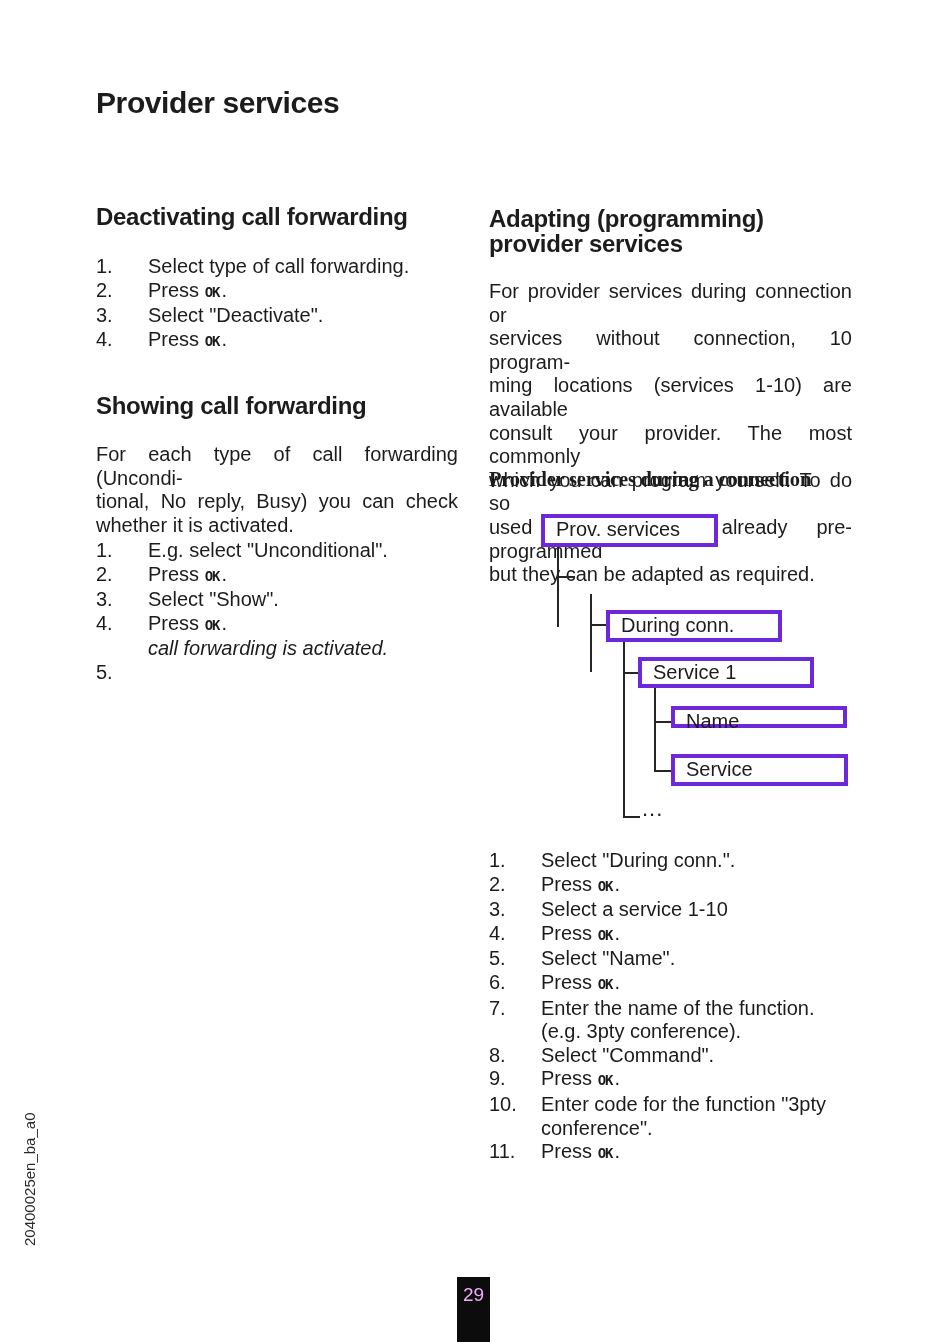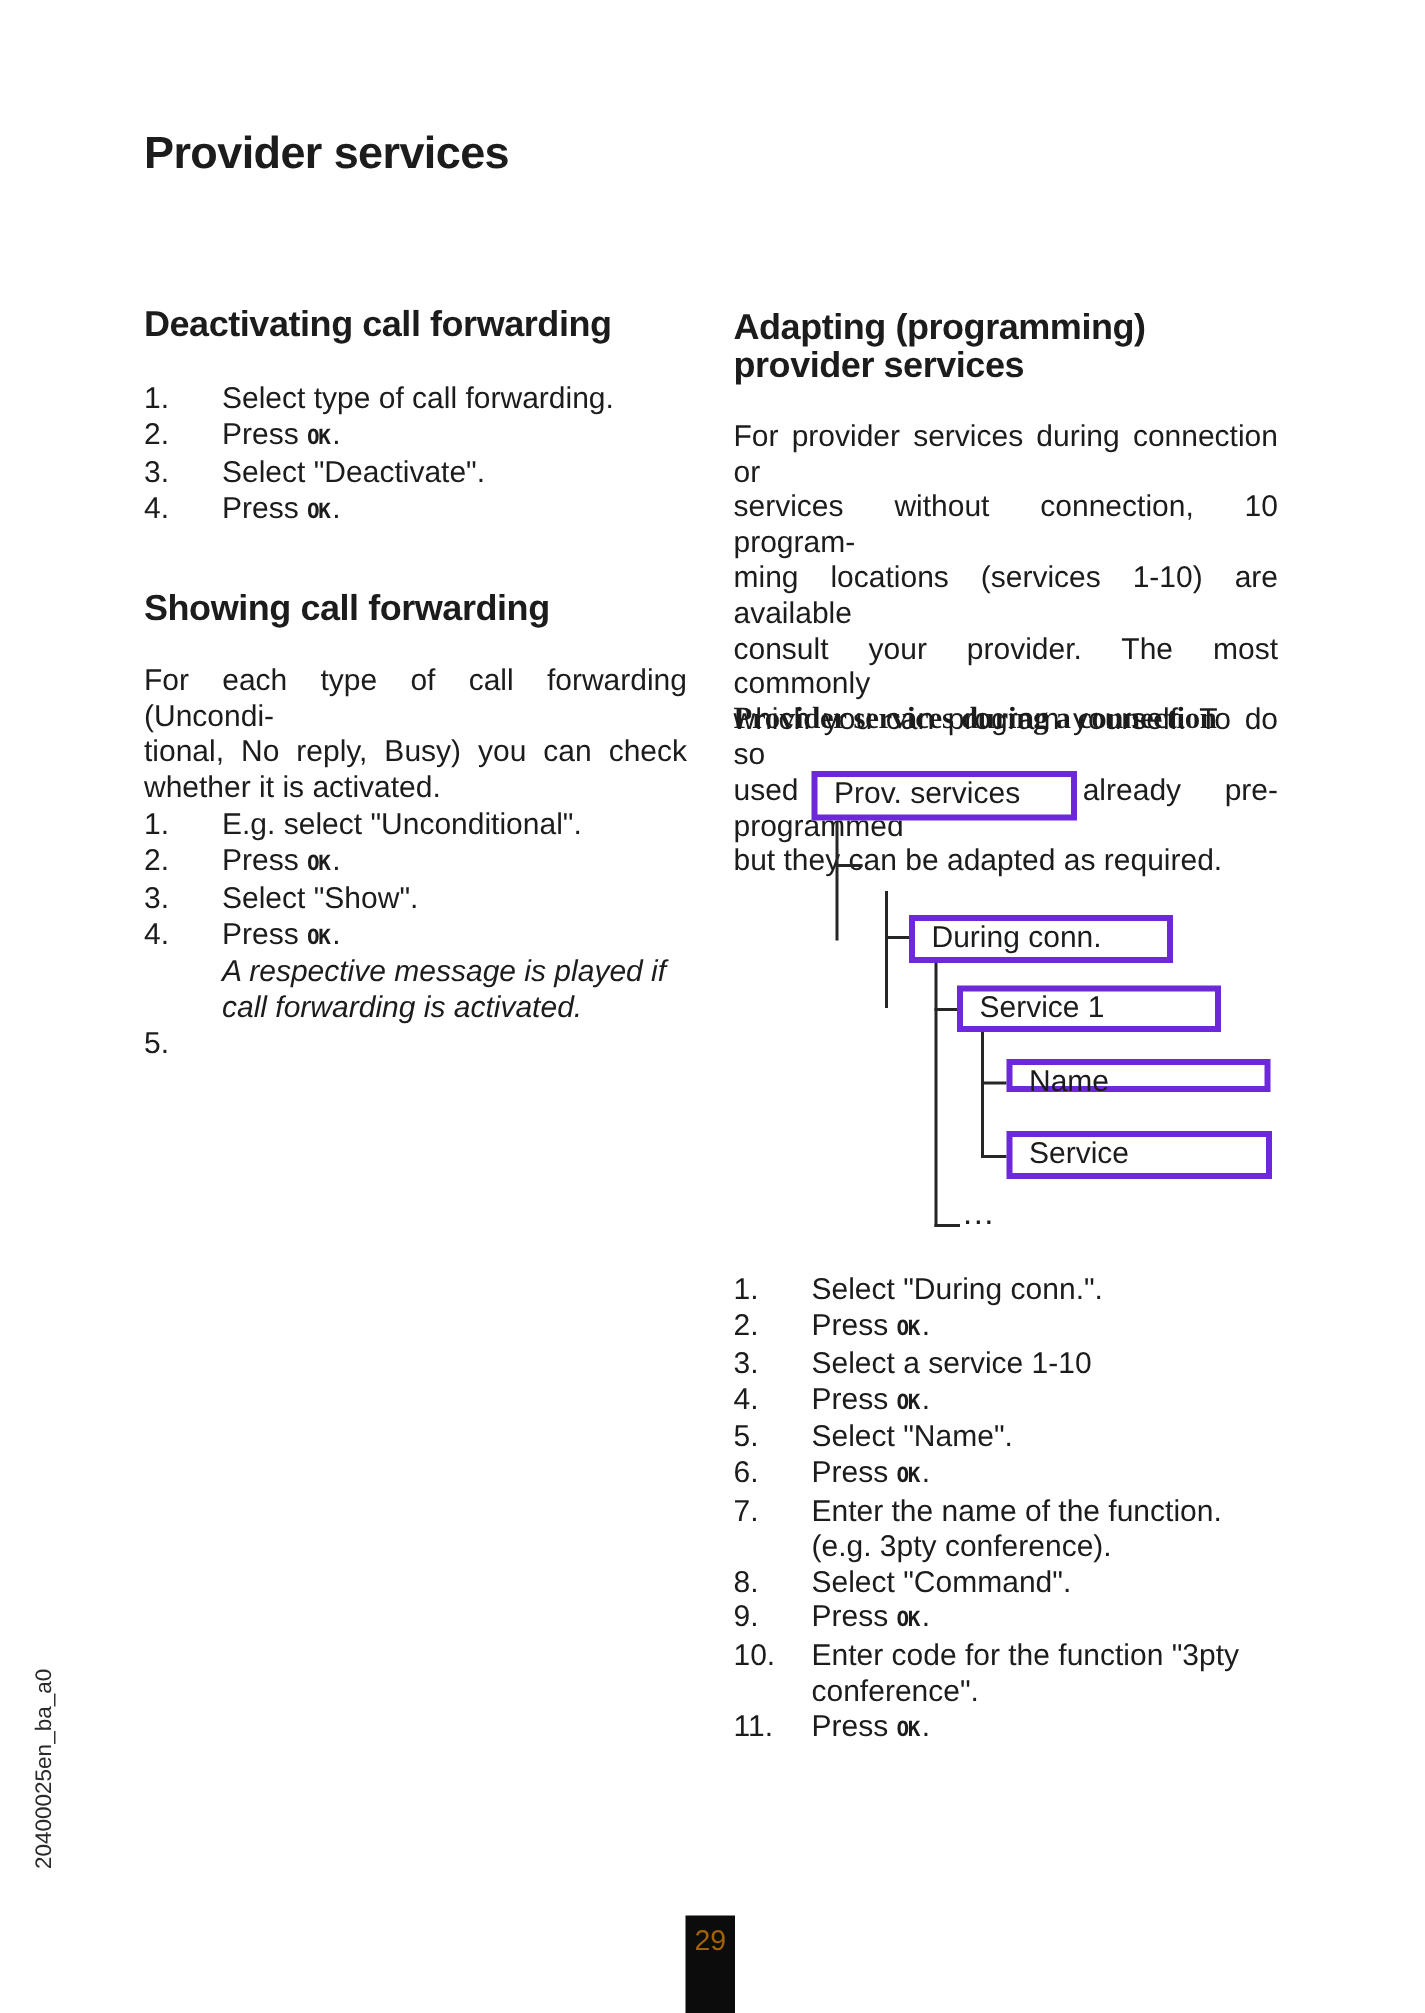--- a/index.html
+++ b/index.html
@@ -24,21 +24,21 @@
   .phone{display:inline-block;vertical-align:-7px;line-height:0;padding:0 2px;}
   .diagram{position:absolute;left:540px;top:510px;width:320px;height:330px;}
   .dbox{
     position:absolute;border:4px solid #6d28d9;background:#fff;box-sizing:border-box;
     font-size:20px;display:flex;padding-left:11px;white-space:nowrap;
   }
   .dline{position:absolute;background:#262626;}
   .dots{position:absolute;font-size:22px;letter-spacing:1px;}
   .pagebox{
     position:absolute;left:457px;top:1277px;width:33px;height:65px;background:#0c0c0c;
-    color:#a16207;font-size:19px;text-align:center;padding-top:7px;box-sizing:border-box;
+    color:#f0abfc;font-size:19px;text-align:center;padding-top:7px;box-sizing:border-box;
   }
   .sidecode{
     position:absolute;left:21px;top:1246px;transform:rotate(-90deg);
     transform-origin:0 0;font-size:15px;white-space:nowrap;color:#2a2a2a;
   }
 </style>
 </head>
 <body>
 
 <div class="abs h1" style="left:96px;top:86px;">Provider services</div>
@@ -77,21 +77,21 @@
     <div class="li">
       <span class="num">2.</span>
       <span class="txt">Press <span class="ok">OK</span>.</span>
     </div>
     <div class="li">
       <span class="num">3.</span>
       <span class="txt">Select "Show".</span>
     </div>
     <div class="li">
       <span class="num">4.</span>
-      <span class="txt">Press <span class="ok">OK</span>.<div class="note">A respective message is played if</div><div class="note">call forwarding is activated.</div></span>
+      <span class="txt">Press <span class="ok">OK</span>.<div class="note">call forwarding is activated.</div></span>
     </div>
     <div class="li">
       <span class="num">5.</span>
     </div>
   </div>
 
 <div class="abs h2" style="left:489px;top:206px;width:380px;">
     <div>Adapting (programming)</div>
     <div>provider services</div>
   </div>

